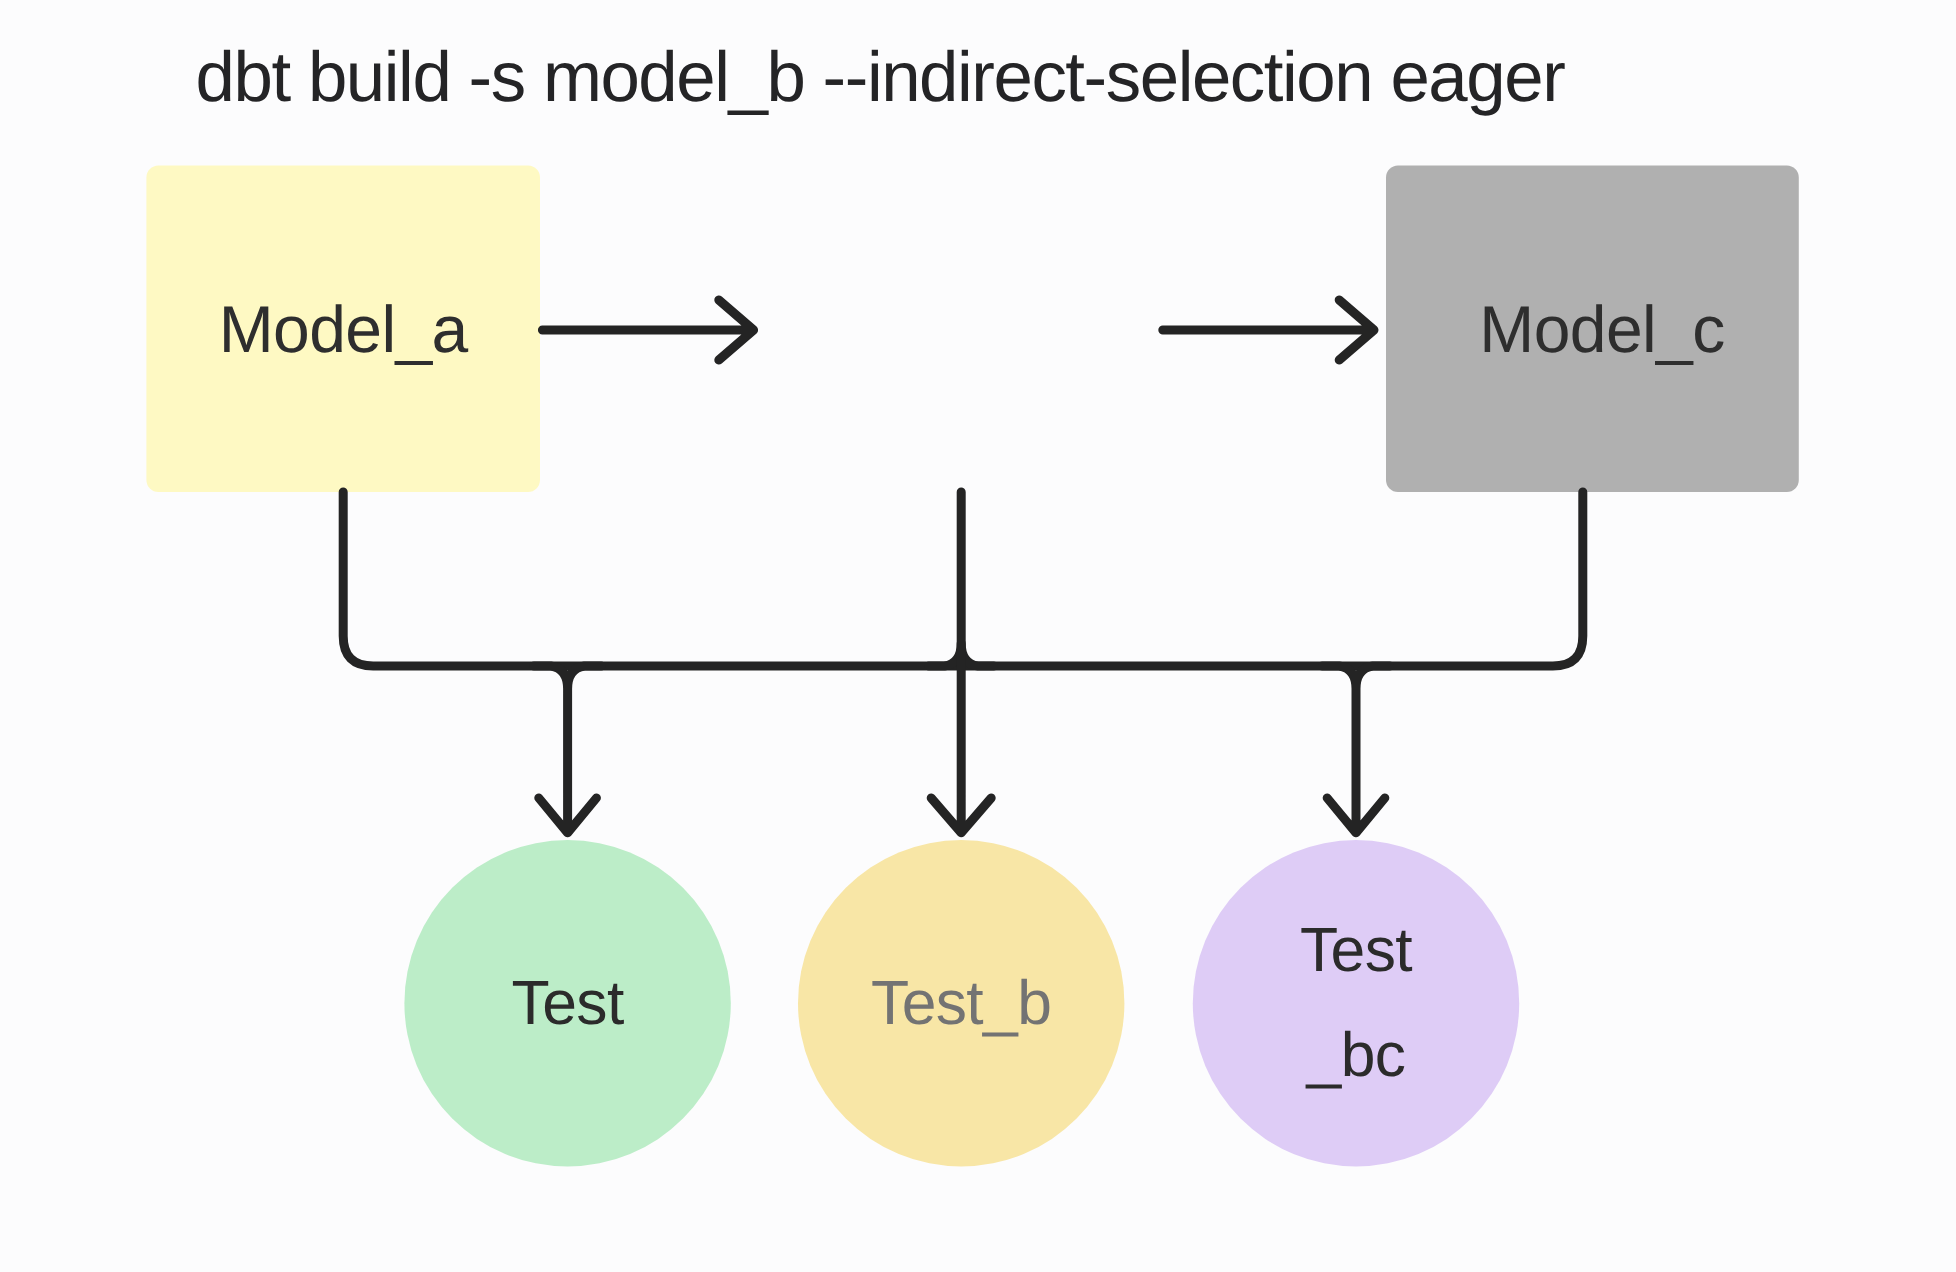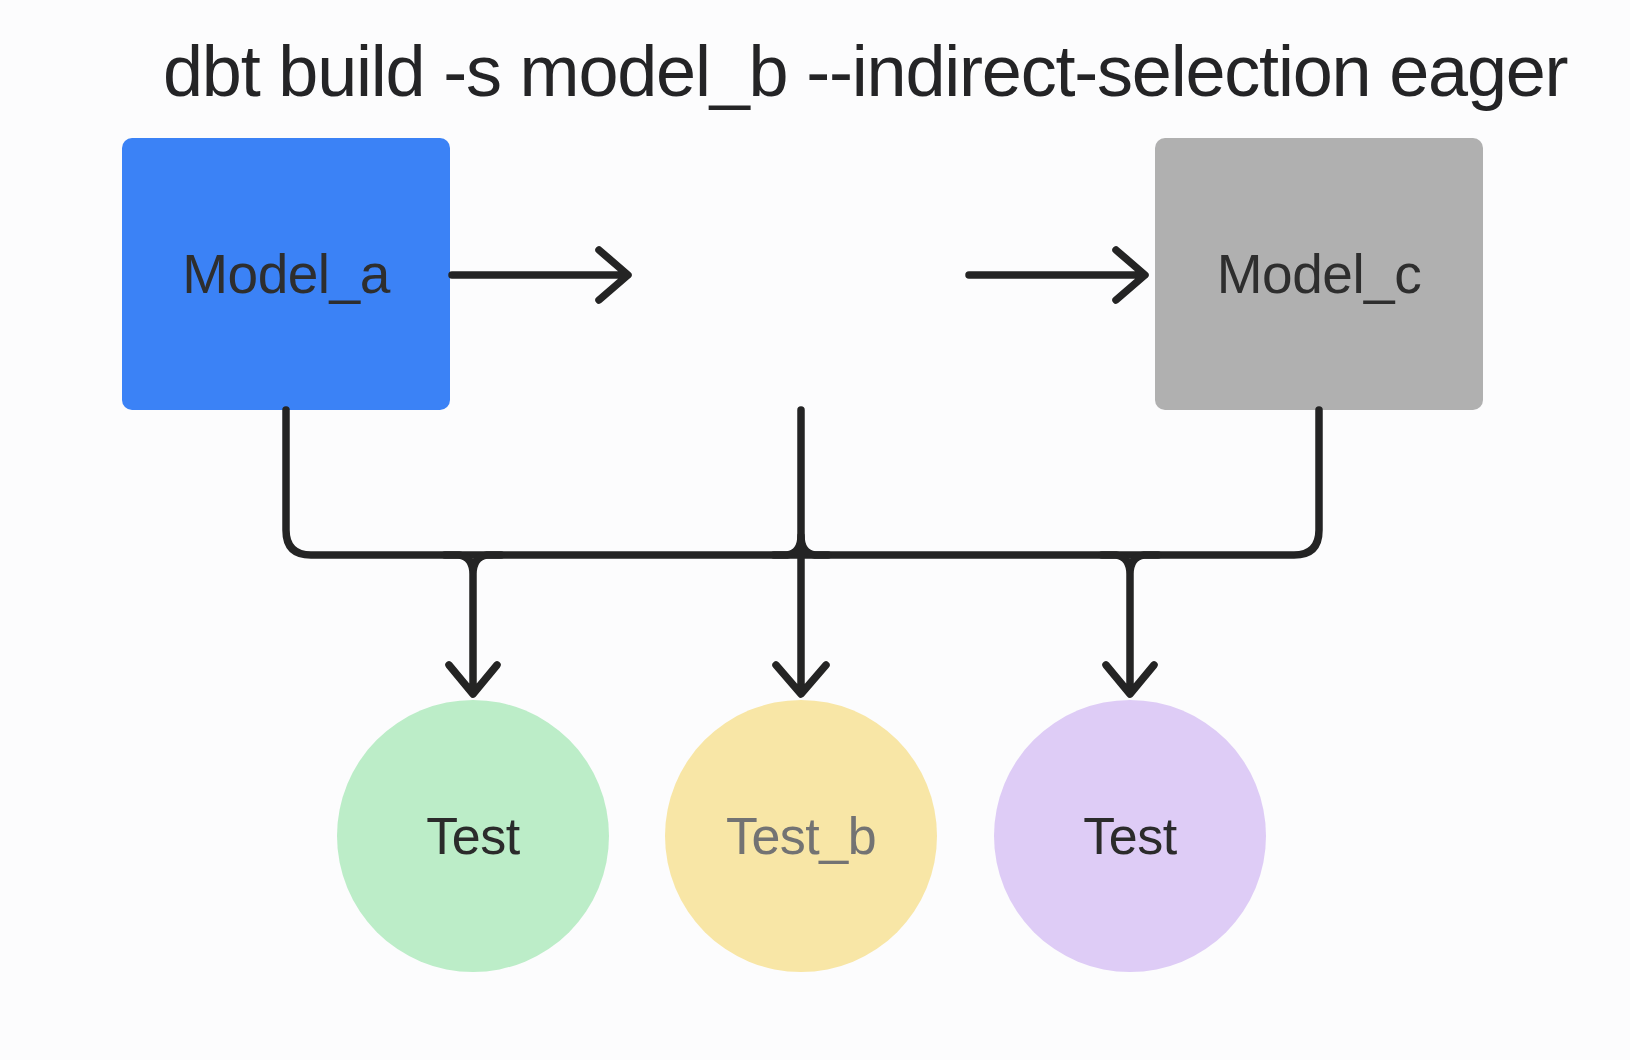--- a/index.html
+++ b/index.html
@@ -16,21 +16,21 @@
   .canvas {
     position: relative;
     width: 1630px;
     height: 1060px;
   }
   .title {
     position: absolute;
     left: 163px;
     top: 30px;
     margin: 0;
-    font-size: 72px;
+    font-size: 59px;
     font-weight: 500;
     letter-spacing: -1.2px;
     white-space: nowrap;
   }
   .model-box {
     position: absolute;
     top: 138px;
     width: 328px;
     height: 272px;
     border-radius: 10px;
@@ -84,26 +84,26 @@
   .test-b  { left: 665px; }
   .test-bc { left: 994px; }
 </style>
 </head>
 <body style="background: rgb(252, 252, 253);">
 
 <div class="canvas">
 
   <h1 class="title" style="color: rgb(36, 36, 38);">dbt build -s model_b --indirect-selection eager</h1>
 
-  <div class="model-box model-a" style="background: #3b82f6; color: rgb(46, 46, 46);">
+  <div class="model-box model-a" style="background: #fef9c3; color: rgb(46, 46, 46);">
     <span class="label">Model_a</span>
   </div>
 
 
-  <div class="model-box model-c" style="background: rgb(176, 176, 176); color: rgb(46, 46, 46);">
+  <div class="model-box model-c" style="background: rgb(176, 176, 176); color: rgb(46, 46, 46); padding-left: 16px;">
     <span class="label">Model_c</span>
   </div>
 
   <svg class="connectors" viewBox="0 0 1630 1060" style="--line: #242424;">
 
     <path d="M452 275 H620 M599 250 L628 275 L599 300"></path>
 
     <path d="M969 275 H1137 M1116 250 L1145 275 L1116 300"></path>
 
     <path d="M286 410 V530 Q286 555 311 555 H1294 Q1319 555 1319 530 V410"></path>
@@ -125,16 +125,17 @@
 
   <div class="test-circle test-b" style="background: rgb(248, 230, 166); color: #737373;">
     <div class="label">
       <span>Test_b</span>
     </div>
   </div>
 
   <div class="test-circle test-bc" style="background: rgb(222, 204, 246); color: rgb(43, 43, 43);">
     <div class="label">
       <span>Test</span>
+      <span>_bc</span>
     </div>
   </div>
 
 </div>
 
 </body></html>

